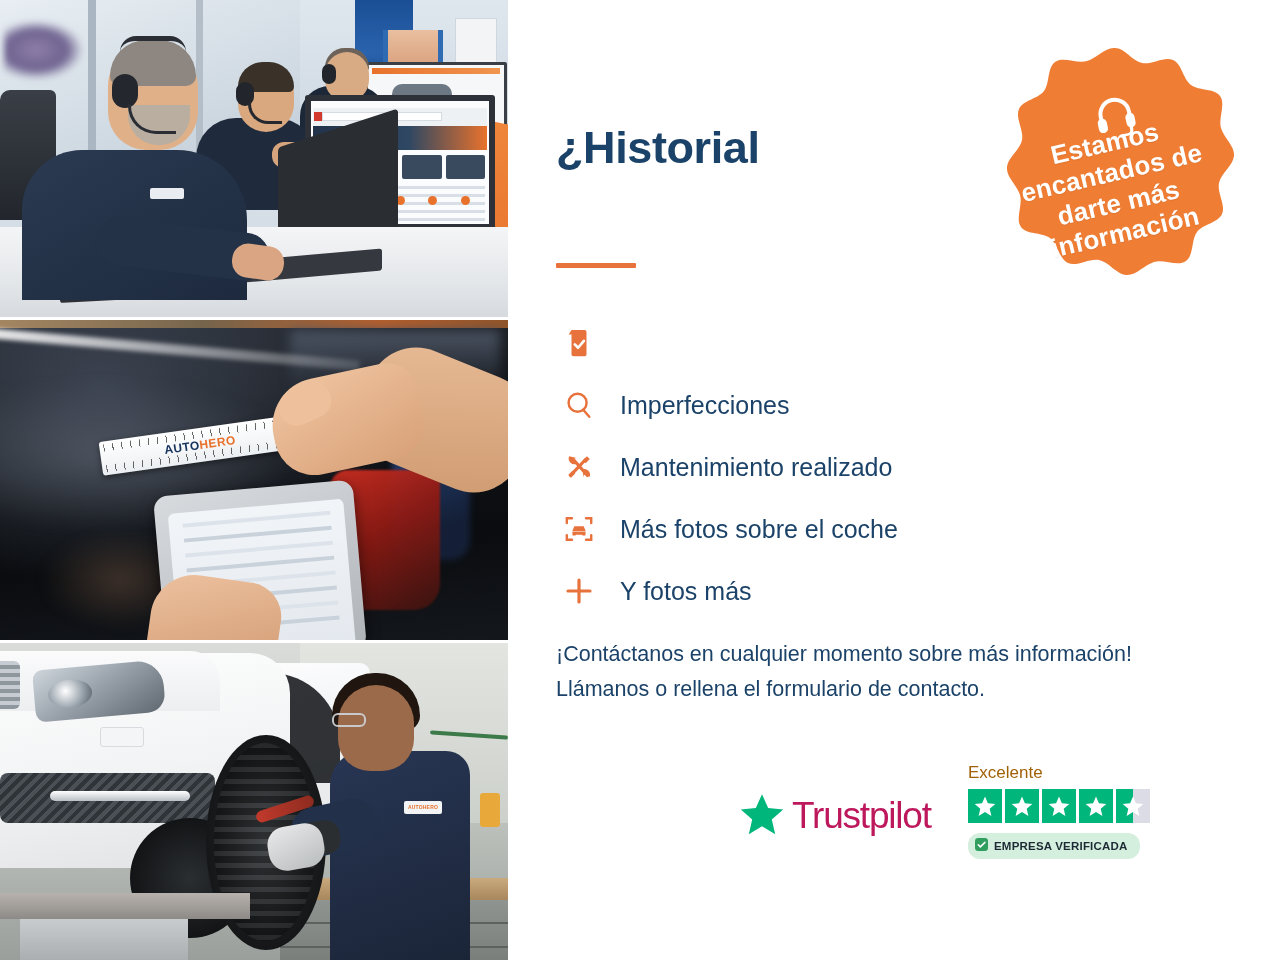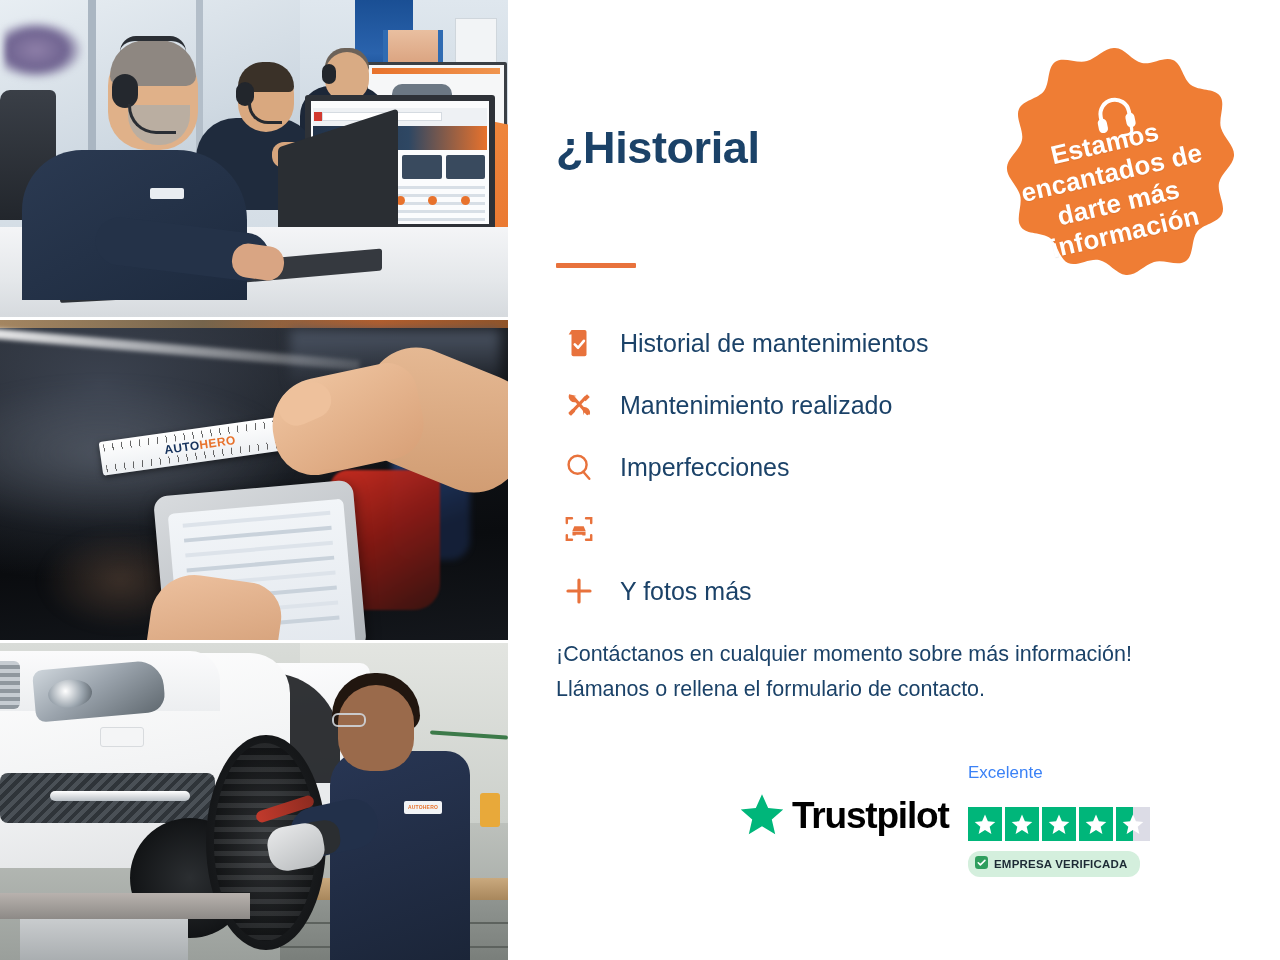--- a/index.html
+++ b/index.html
@@ -564,27 +564,27 @@
 
   
   .trustpilot{
     position:absolute; left:232px; top:763px; width:420px; height:125px;
   }
   .tp-logo{
     position:absolute; left:0; top:30px;
     display:flex; align-items:center; gap:8px;
   }
   .tp-logo .tpname{
-    font-size:37px; font-weight:bold; color:#000000; letter-spacing:-1.2px;
+    font-size:37px; font-weight:normal; color:#be185d; letter-spacing:-1.2px;
   }
   .tp-right{
     position:absolute; left:228px; top:0; width:190px;
   }
   .tp-excelente{
-    font-size:17px; color:#3b82f6; margin-bottom:24px;
+    font-size:17px; color:#a16207; margin-bottom:6px;
   }
   .tp-stars{ display:flex; gap:3px; }
   .tp-star{
     width:34px; height:34px; background:#00b67a;
     display:flex; align-items:center; justify-content:center;
     position:relative; overflow:hidden;
   }
   .tp-star.half{ background:#dcdce6; }
   .tp-star.half::before{
     content:""; position:absolute; left:0; top:0; bottom:0; width:50%;
@@ -797,21 +797,30 @@
 
       <div class="feature">
         <span class="ficon">
           <svg viewBox="0 0 32 32" width="30" height="30">
             <path fill="#e8723c" d="M9 2 h13 a2 2 0 0 1 2 2 v24 a2 2 0 0 1 -2 2 H10 a2 2 0 0 1 -2 -2 V5 z"></path>
             <path fill="#ffffff" d="M9 2 L9 7 L4 7 z" transform="translate(-1,0)"></path>
             <path fill="#e8723c" d="M8 2 h2 v5 h-5 z"></path>
             <path fill="none" stroke="#ffffff" stroke-width="2.8" stroke-linecap="round" stroke-linejoin="round" d="M11.5 17.5 l3.5 3.6 l6.2 -7.4"></path>
           </svg>
         </span>
-        <span class="flabel">Historial de mantenimientos</span>
+      </div>
+
+      <div class="feature">
+        <span class="ficon">
+          <svg viewBox="0 0 32 32" width="30" height="30">
+            <circle cx="14.5" cy="13.5" r="9.6" fill="none" stroke="#e8723c" stroke-width="2.6"></circle>
+            <path d="M20.5 21 L27 28.5" stroke="#e8723c" stroke-width="2.6" stroke-linecap="round" fill="none"></path>
+          </svg>
+        </span>
+        <span class="flabel">Imperfecciones</span>
       </div>
 
       <div class="feature">
         <span class="ficon">
           <svg viewBox="0 0 32 32" width="30" height="30">
             <g stroke="#e8723c" stroke-width="3.4" stroke-linecap="round" fill="none">
               <path d="M7 25 L23 8"></path>
               <path d="M25 25 L10 8"></path>
             </g>
             <path fill="#e8723c" d="M5.5 4.5 a6.2 6.2 0 0 0 7.8 8.2 l-3.1 -3.1 0.6 -2.6 2.6 -0.6 z"></path>
@@ -819,40 +828,31 @@
             <path fill="#e8723c" d="M24.5 4.5 l3 3 -4.5 4.5 -3 -3 z"></path>
             <path fill="#e8723c" d="M7.5 27.5 l-3 -3 4.5 -4.5 3 3 z"></path>
           </svg>
         </span>
         <span class="flabel">Mantenimiento realizado</span>
       </div>
 
       <div class="feature">
         <span class="ficon">
           <svg viewBox="0 0 32 32" width="30" height="30">
-            <circle cx="14.5" cy="13.5" r="9.6" fill="none" stroke="#e8723c" stroke-width="2.6"></circle>
-            <path d="M20.5 21 L27 28.5" stroke="#e8723c" stroke-width="2.6" stroke-linecap="round" fill="none"></path>
-          </svg>
-        </span>
-        <span class="flabel">Imperfecciones</span>
-      </div>
-
-      <div class="feature">
-        <span class="ficon">
-          <svg viewBox="0 0 32 32" width="30" height="30">
             <g stroke="#e8723c" stroke-width="2.6" stroke-linecap="round" fill="none">
               <path d="M3 9.5 V4.5 h5.5"></path>
               <path d="M29 9.5 V4.5 h-5.5"></path>
               <path d="M3 22.5 V27.5 h5.5"></path>
               <path d="M29 22.5 V27.5 h-5.5"></path>
             </g>
             <path fill="#e8723c" d="M9 19 h14 v3 a1 1 0 0 1 -1 1 h-1.6 a1 1 0 0 1 -1 -1 h-6.8 a1 1 0 0 1 -1 1 H10 a1 1 0 0 1 -1 -1 z"></path>
             <path fill="#e8723c" d="M11 13 h10 l2.2 5.4 H8.8 z"></path>
           </svg>
         </span>
+        <span class="flabel">Más fotos sobre el coche</span>
       </div>
 
       <div class="feature">
         <span class="ficon">
           <svg viewBox="0 0 32 32" width="32" height="32">
             <g stroke="#e8723c" stroke-width="3.2" stroke-linecap="round">
               <path d="M16 5 V27"></path>
               <path d="M5 16 H27"></path>
             </g>
           </svg>

